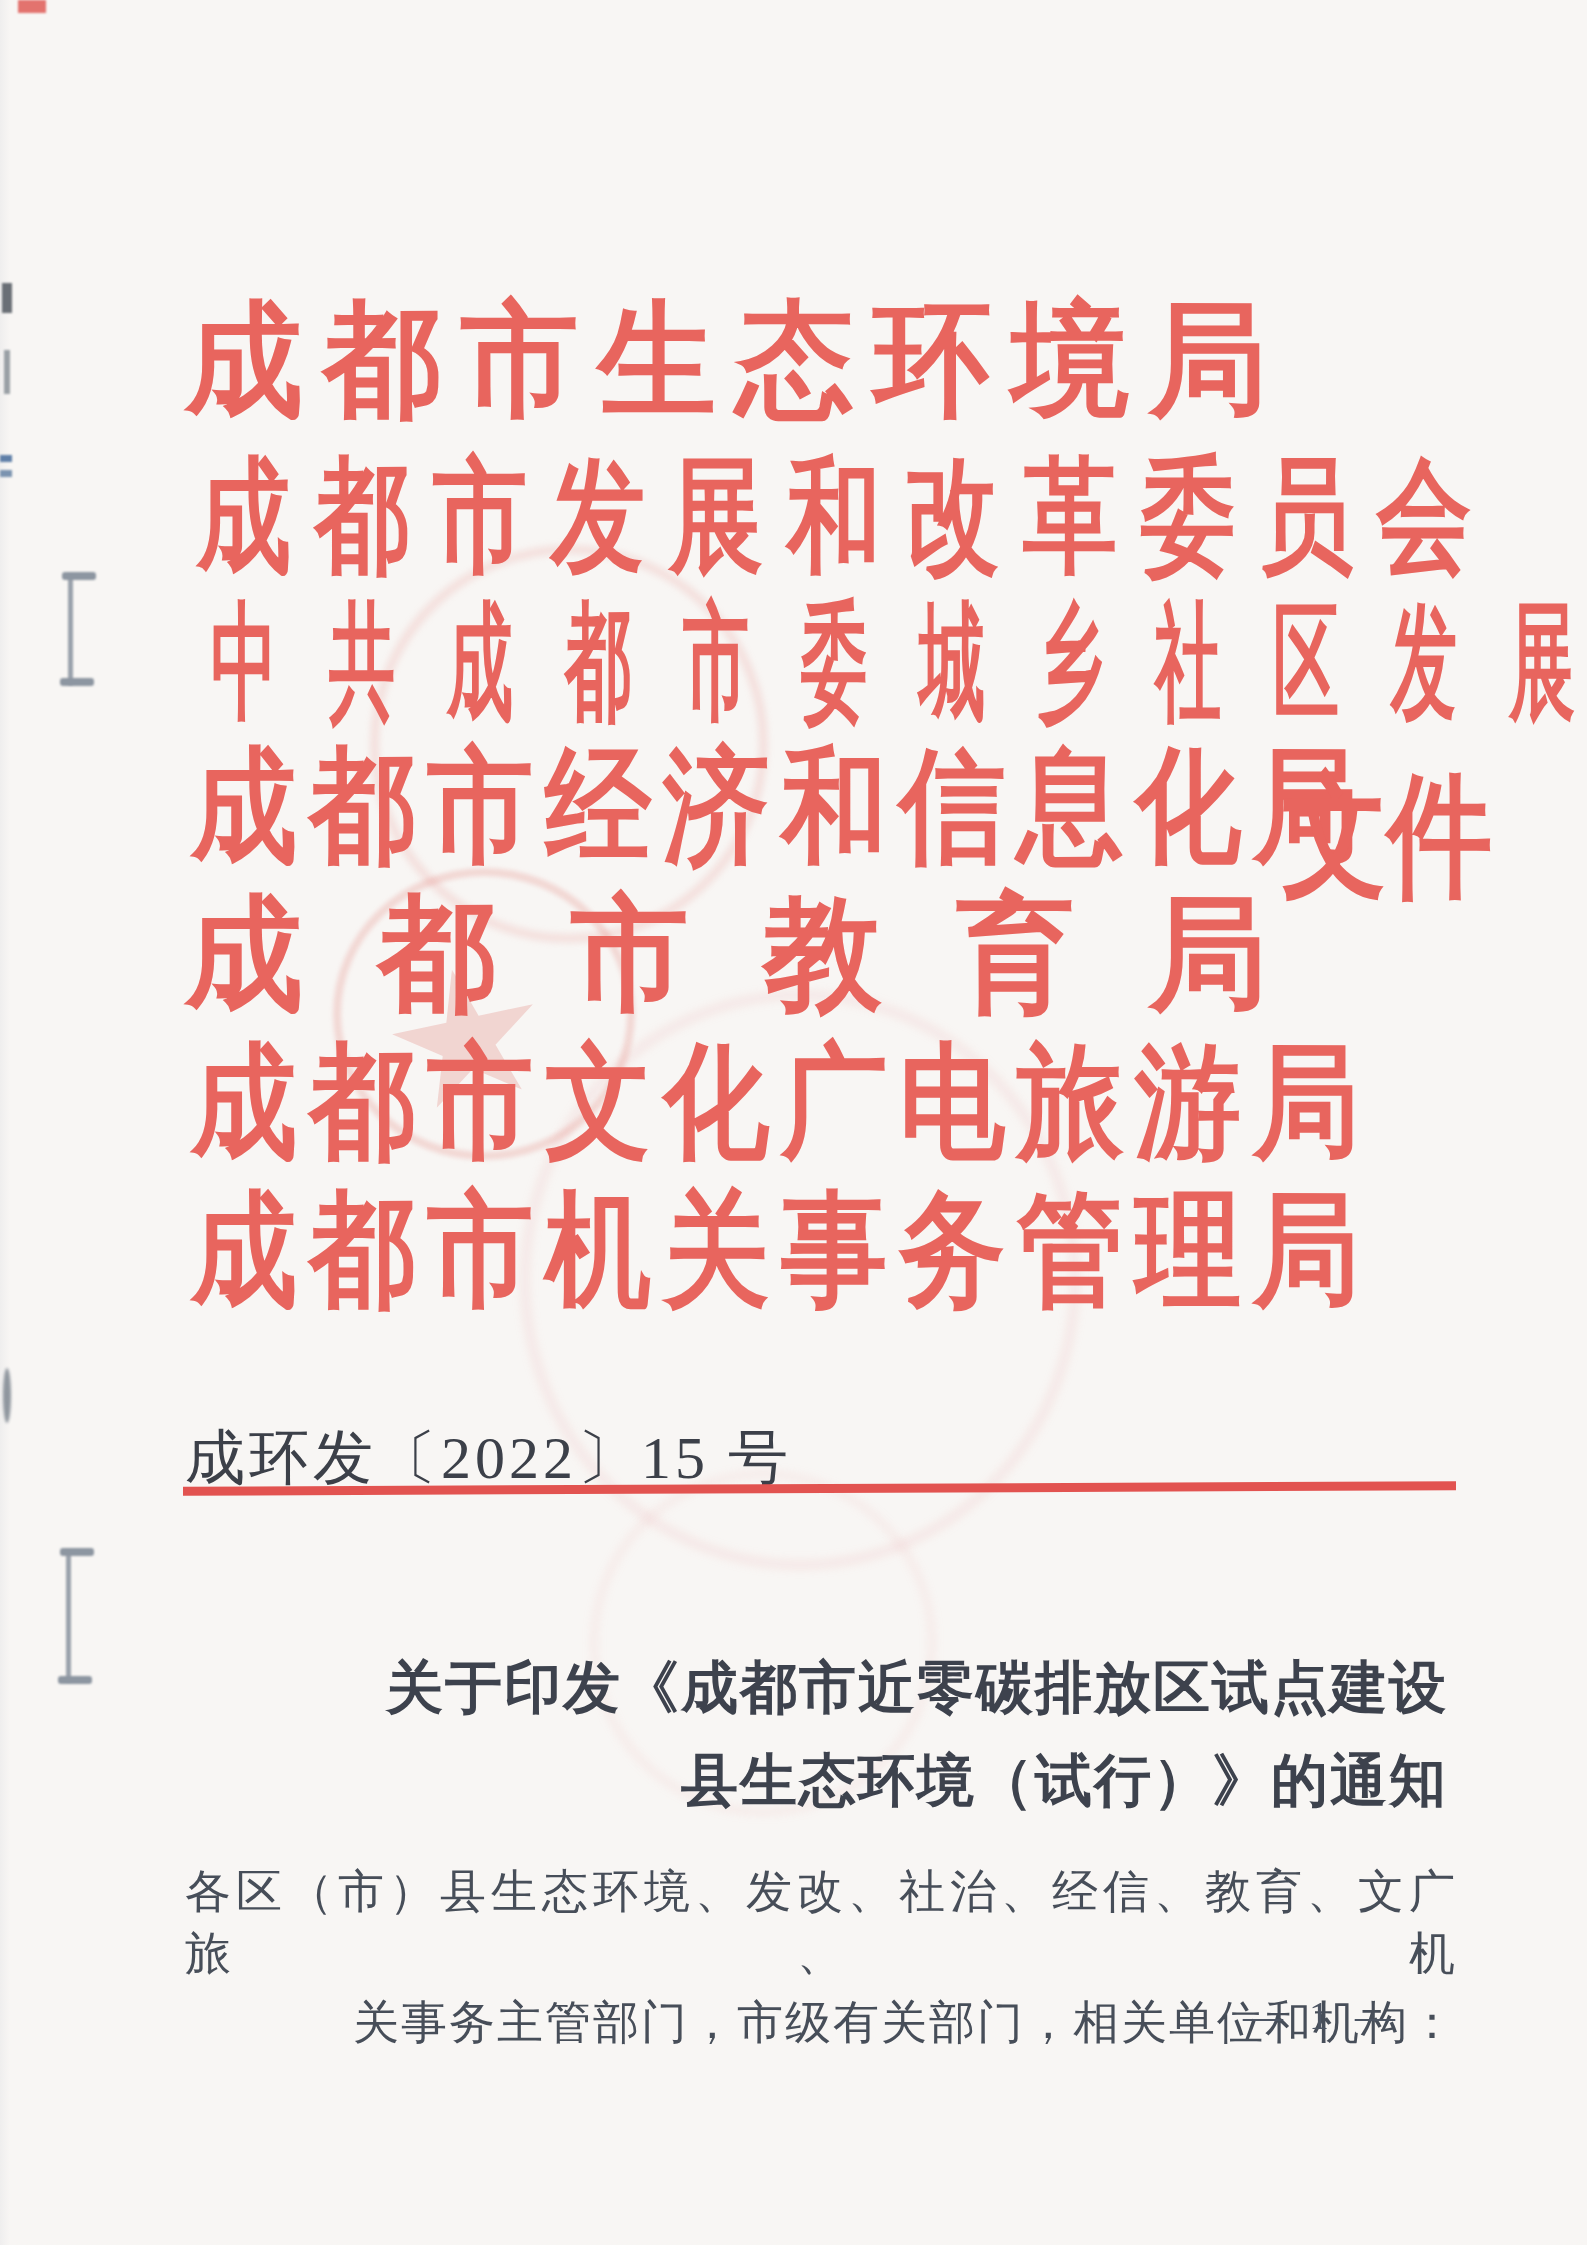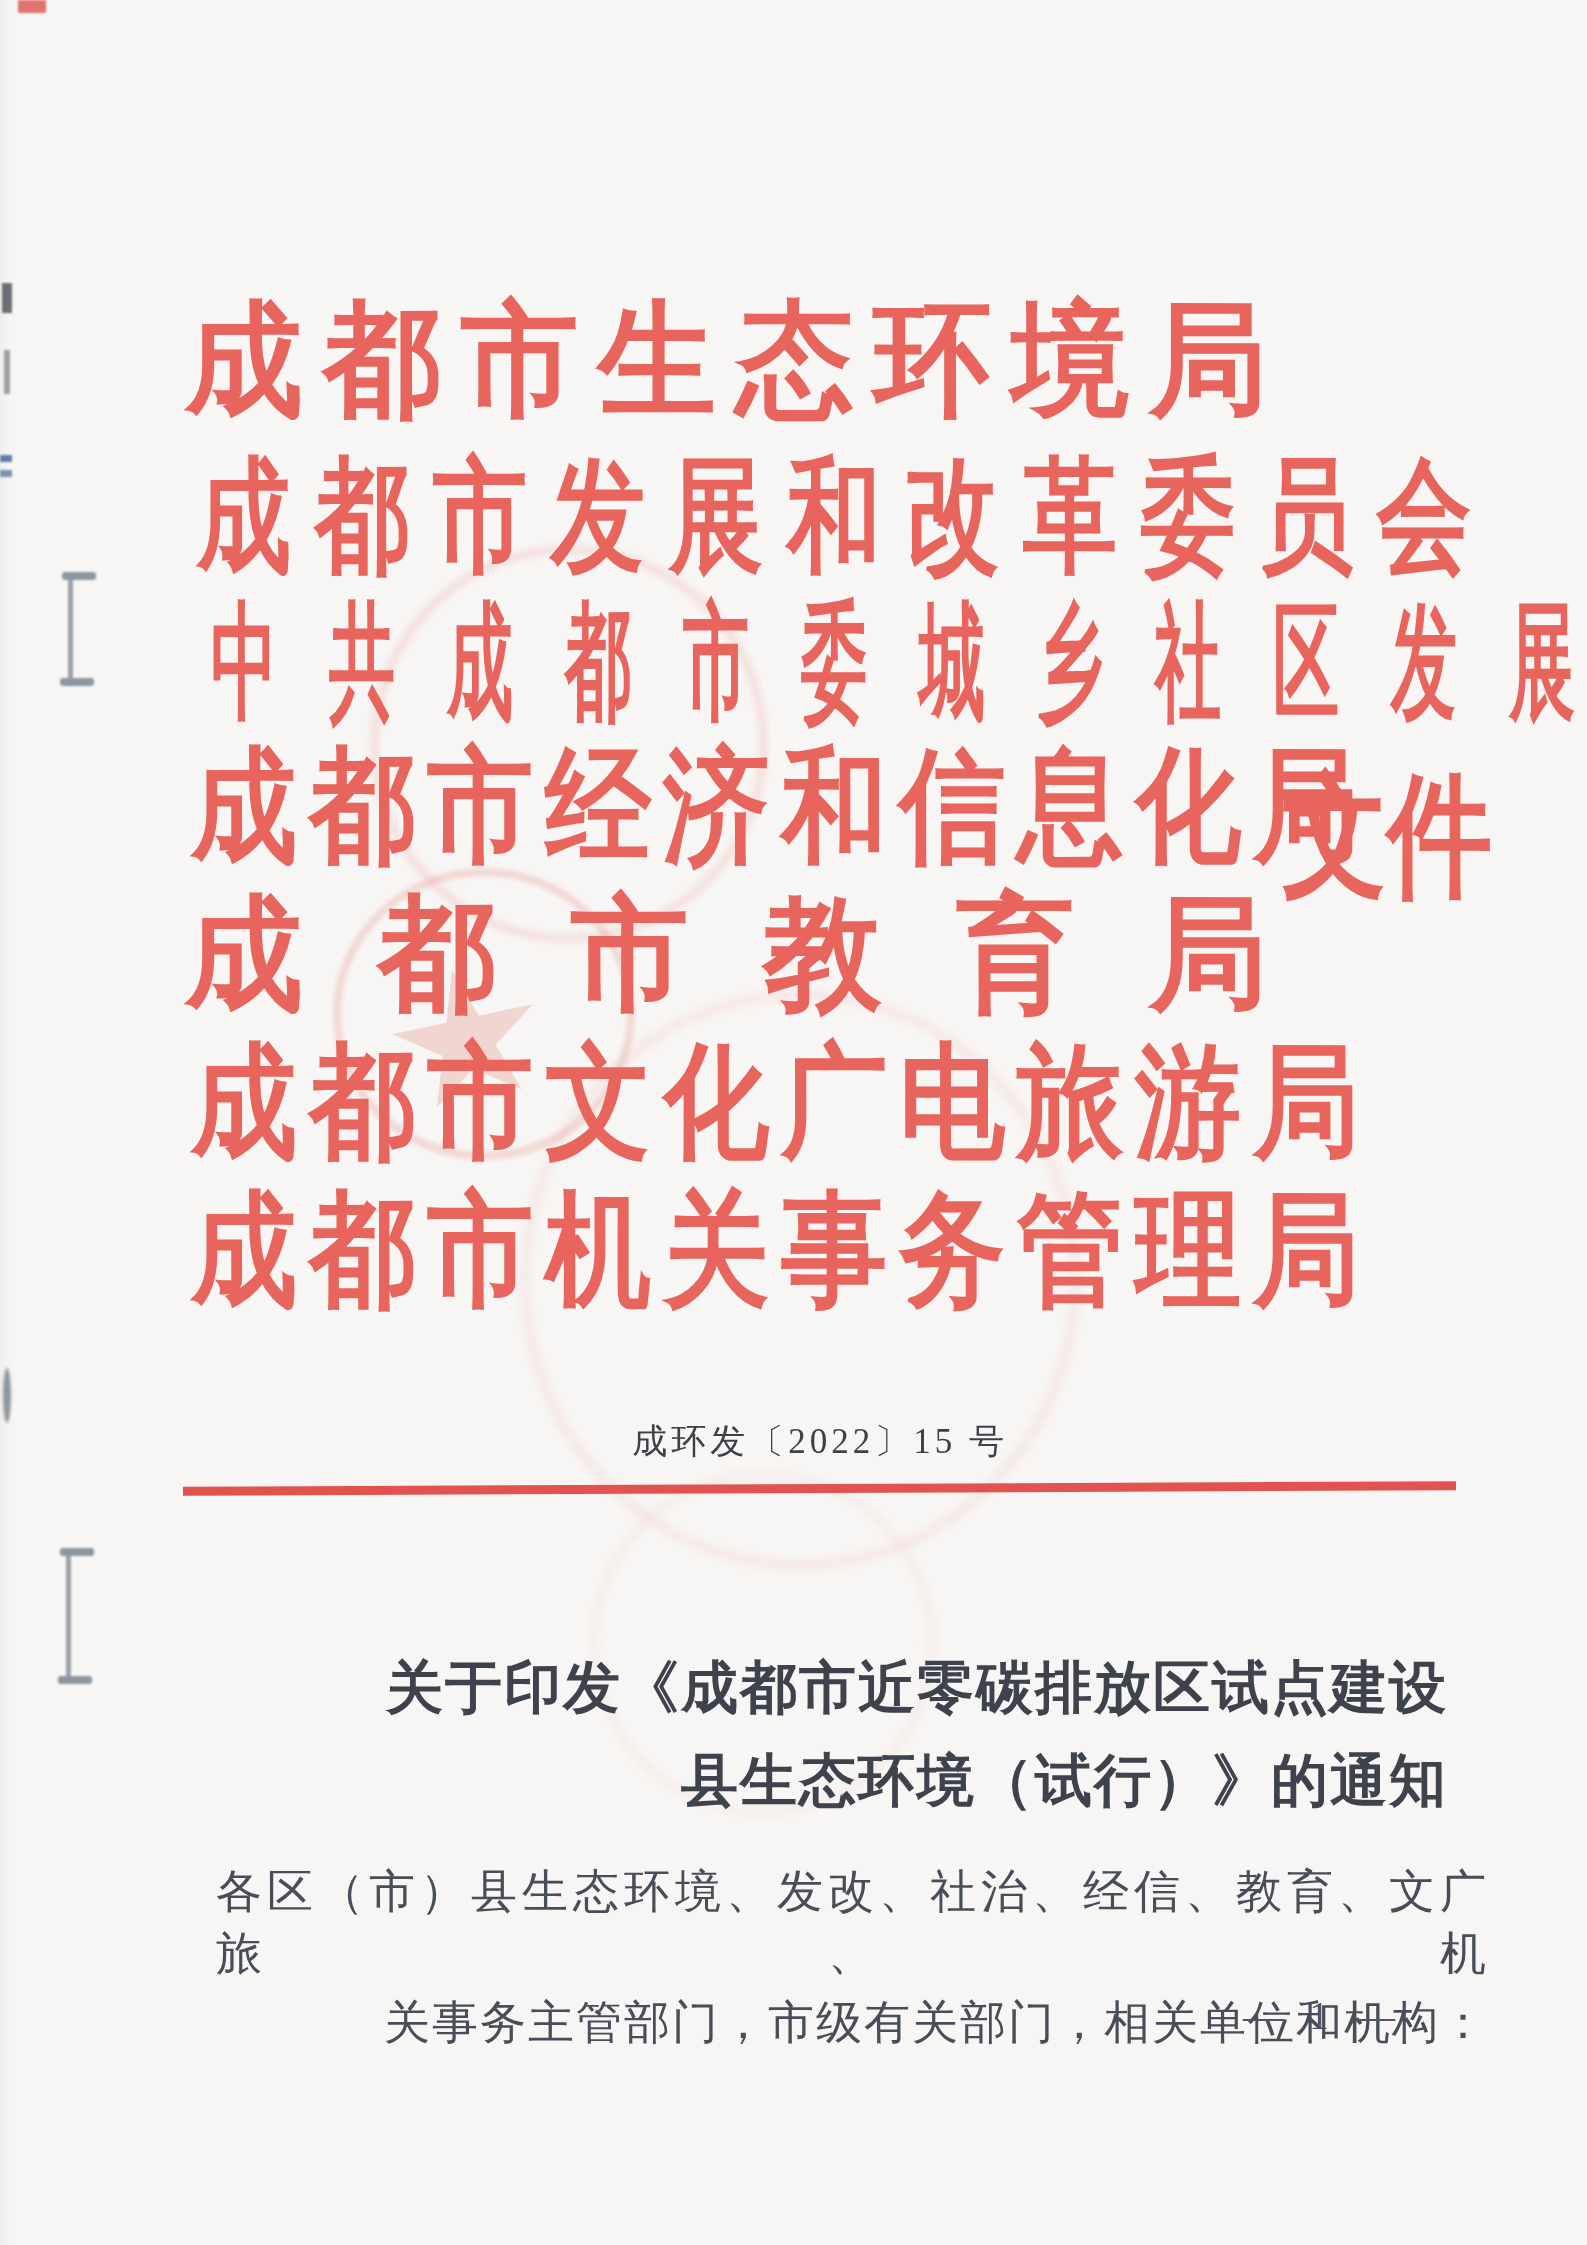--- a/index.html
+++ b/index.html
@@ -19,37 +19,37 @@
   .sx80 span{transform:scale(.8,1.06);}
   .sx56 span{transform:scale(.56,1.08);}
 
   .doc-type{position:absolute;left:1282px;top:762px;color:#e8655e;
     font-weight:700;font-size:128px;line-height:150px;white-space:nowrap;
     transform:scale(.82,1.05);transform-origin:left center;
     font-family:"Liberation Serif",serif;}
 
   
   .doc-number{position:absolute;left:185px;top:1418px;width:1270px;
-    text-align:center;font-size:35px;color:#3c4049;letter-spacing:4px;
+    font-size:60px;color:#3c4049;letter-spacing:4px;
     font-family:"Liberation Serif",serif;}
 
   
   .red-divider{position:absolute;left:183px;top:1484px;width:1273px;height:9px;
     background:#e25350;transform:rotate(-0.25deg);}
 
   
   .title-line{position:absolute;left:158px;width:1290px;text-align:right;
     font-family:"Liberation Sans",sans-serif;font-weight:700;
     font-size:57px;color:#3d424d;letter-spacing:2px;}
   .title-1{top:1650px;}
   .title-2{top:1743px;}
 
   
   .body-line{position:absolute;left:185px;width:1272px;font-size:46px;
-    color:#474e59;letter-spacing:2px;font-family:"Liberation Serif",serif;margin-left:31px;}
+    color:#474e59;letter-spacing:2px;font-family:"Liberation Serif",serif;}
   .body-1{top:1861px;text-align:justify;text-align-last:justify;}
   .body-2{top:1992px;text-align:right;}
 
   
   .page-number{position:absolute;left:1243px;top:1992px;font-size:40px;
     color:#4d5563;letter-spacing:8px;white-space:nowrap;
     font-family:"Liberation Serif",serif;}
 
   
   .seal-ghost{position:absolute;border-radius:50%;pointer-events:none;}

